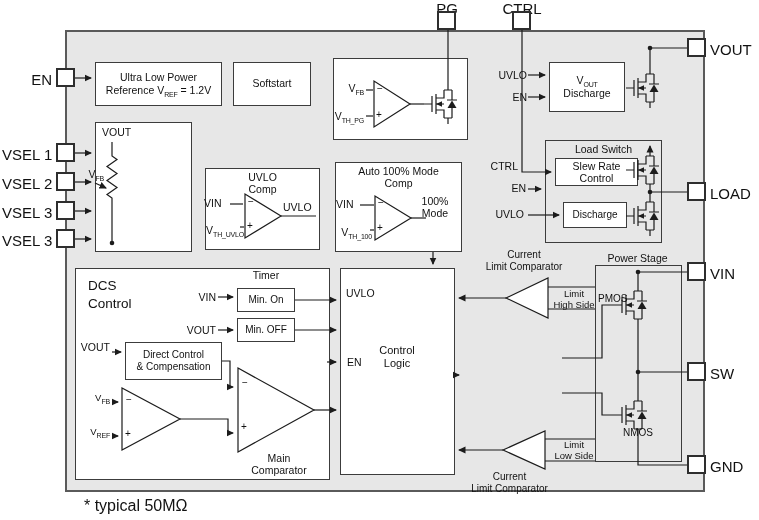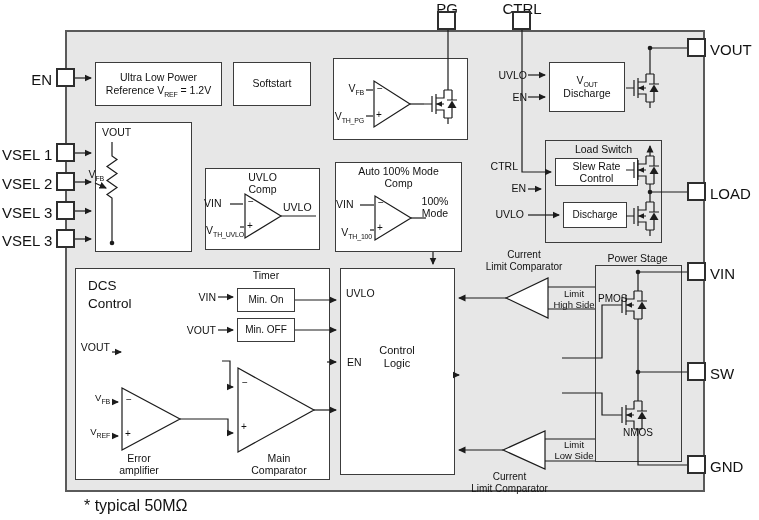--- a/index.html
+++ b/index.html
@@ -55,20 +55,24 @@
   <div class="box" style="left:95px;top:122px;width:97px;height:130px"></div>
   <div class="box" style="left:205px;top:168px;width:115px;height:82px"></div>
   <div class="box" style="left:335px;top:162px;width:127px;height:90px"></div>
 
   <div class="box" style="left:75px;top:268px;width:255px;height:212px"></div>
   <div class="box flexc f10" style="left:237px;top:288px;width:58px;height:24px">
     <div>Min. On</div>
   </div>
   <div class="box flexc f10" style="left:237px;top:318px;width:58px;height:24px">
     <div>Min. OFF</div>
+  </div>
+  <div class="box flexc f10" style="left:125px;top:342px;width:97px;height:38px">
+    <div>Direct Control</div>
+    <div>&amp; Compensation</div>
   </div>
 
   <div class="box" style="left:340px;top:268px;width:115px;height:207px"></div>
 
 
   <div class="box ghost" style="left:595px;top:265px;width:87px;height:197px"></div>
 
   <svg class="wires" width="759" height="520" viewBox="0 0 759 520">
     <defs>
       <marker id="ah" markerUnits="userSpaceOnUse" markerWidth="8" markerHeight="8" refX="6.5" refY="4" orient="auto">
@@ -214,24 +218,20 @@
     <div>Control</div>
   </div>
   <div class="lbl c" style="left:237px;top:269px;width:58px">Timer</div>
   <div class="lbl r" style="left:188px;top:291px;width:28px">VIN</div>
   <div class="lbl r" style="left:182px;top:324px;width:34px">VOUT</div>
   <div class="lbl r" style="left:76px;top:341px;width:34px">VOUT</div>
   <div class="lbl r" style="left:84px;top:392px;width:26px;font-size:9.5px"><span>V</span><sub>FB</sub></div>
   <div class="lbl r" style="left:84px;top:426px;width:26px;font-size:9.5px"><span>V</span><sub>REF</sub></div>
   <div class="sgn" style="left:126px;top:394px">−</div>
   <div class="sgn" style="left:125px;top:428px">+</div>
-  <div class="lbl c" style="left:100px;top:452px;width:78px">
-    <div>Error</div>
-    <div>amplifier</div>
-  </div>
   <div class="sgn" style="left:242px;top:377px">−</div>
   <div class="sgn" style="left:241px;top:421px">+</div>
   <div class="lbl c" style="left:240px;top:452px;width:78px">
     <div>Main</div>
     <div>Comparator</div>
   </div>
 
   <div class="lbl" style="left:346px;top:287px;width:36px">UVLO</div>
   <div class="lbl" style="left:347px;top:356px;width:24px">EN</div>
   <div class="lbl c" style="left:362px;top:344px;width:70px;font-size:11px">

